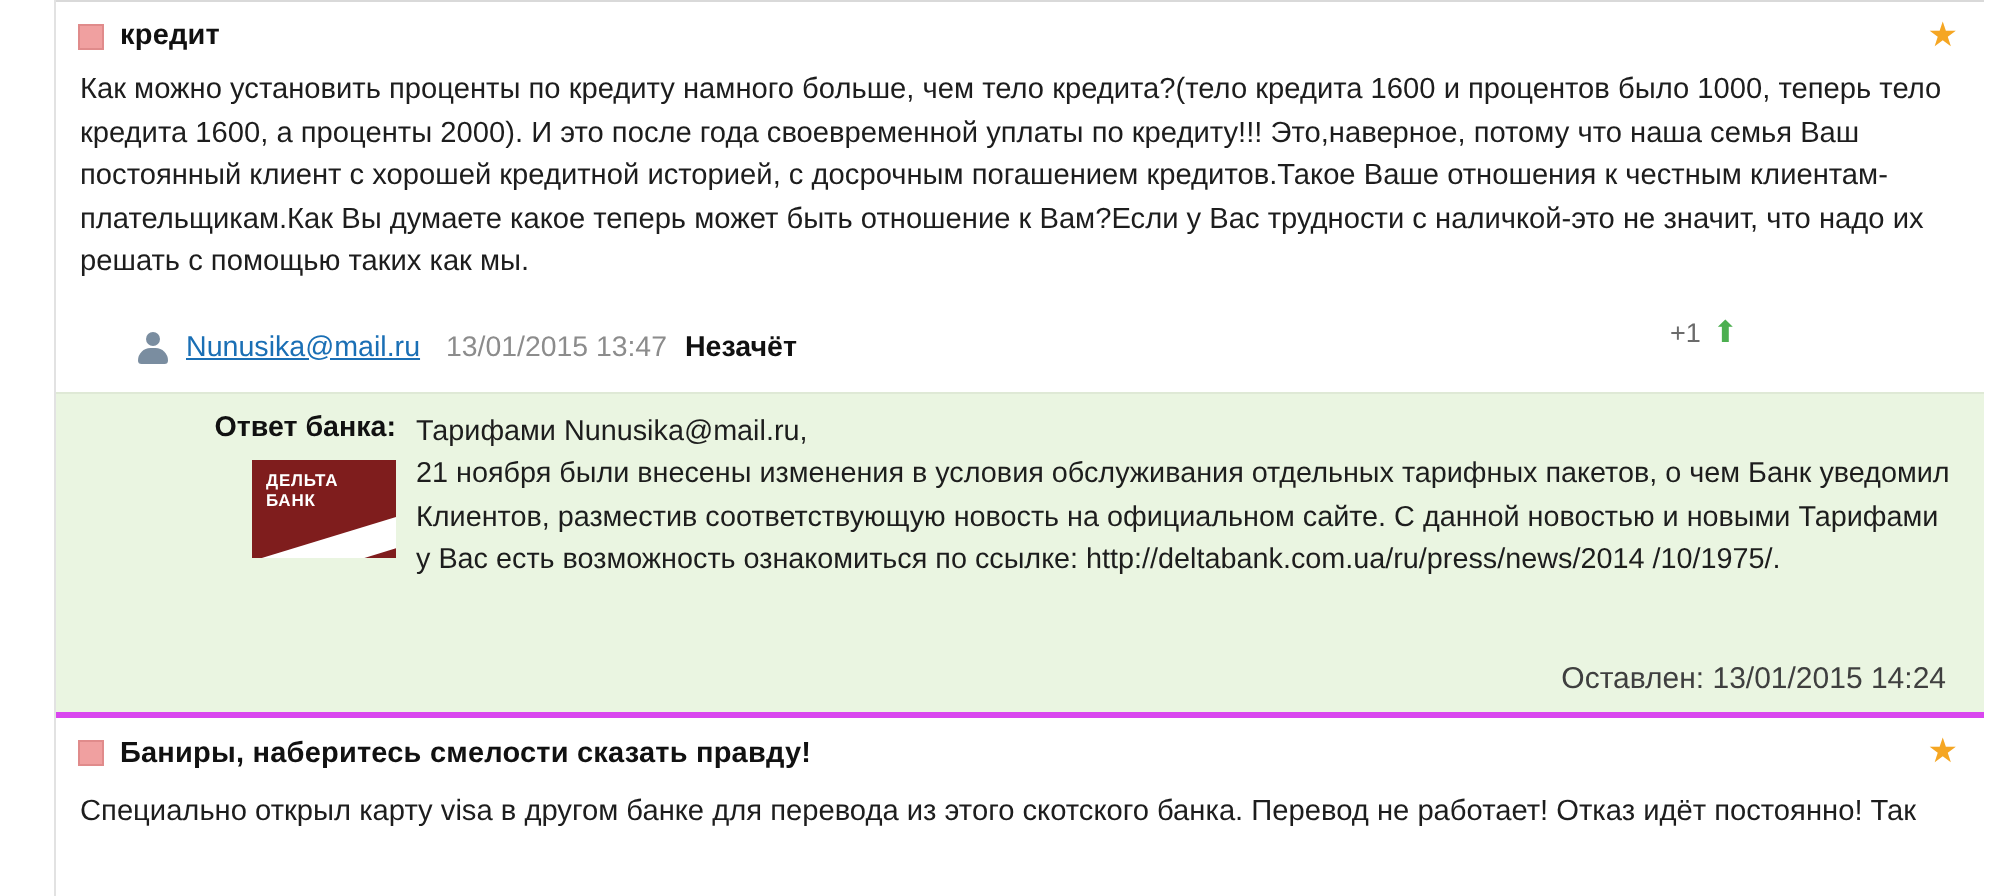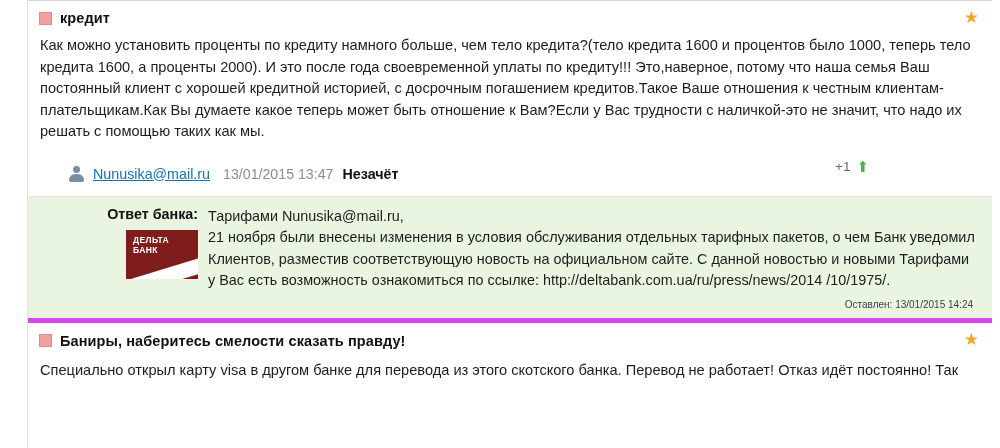--- a/index.html
+++ b/index.html
@@ -175,21 +175,21 @@
     padding: 6px 11px 7px 11px;
     font-family: "Liberation Sans", sans-serif;
     cursor: pointer;
     white-space: nowrap;
   }
 
   
   .bank-answer {
     background: #eaf5e1;
     border-top: 1px solid #dfe9d6;
-    border-bottom: 5px solid #d946ef;
+    border-bottom: 3px solid #d946ef;
     padding: 9px 14px 6px 12px;
     position: relative;
   }
   .ba-row {
     display: flex;
     align-items: flex-start;
   }
   .ba-label {
     font-weight: bold;
     font-size: 14.3px;
@@ -244,23 +244,24 @@
   }
   .logo .slash {
     position: absolute;
     left: -6px; bottom: -4px;
     width: 96px; height: 15px;
     background: #ffffff;
     transform: rotate(-17deg);
   }
   .ba-meta {
     text-align: right;
-    font-size: 10px;
+    font-size: 15px;
     color: #3f3f3f;
     padding: 7px 5px 2px 0;
+    margin-top: 32px;
   }
 
   
   .review2-head {
     display: flex;
     align-items: center;
     padding: 10px 12px 8px 11px;
     position: relative;
   }
   .review2-body {

